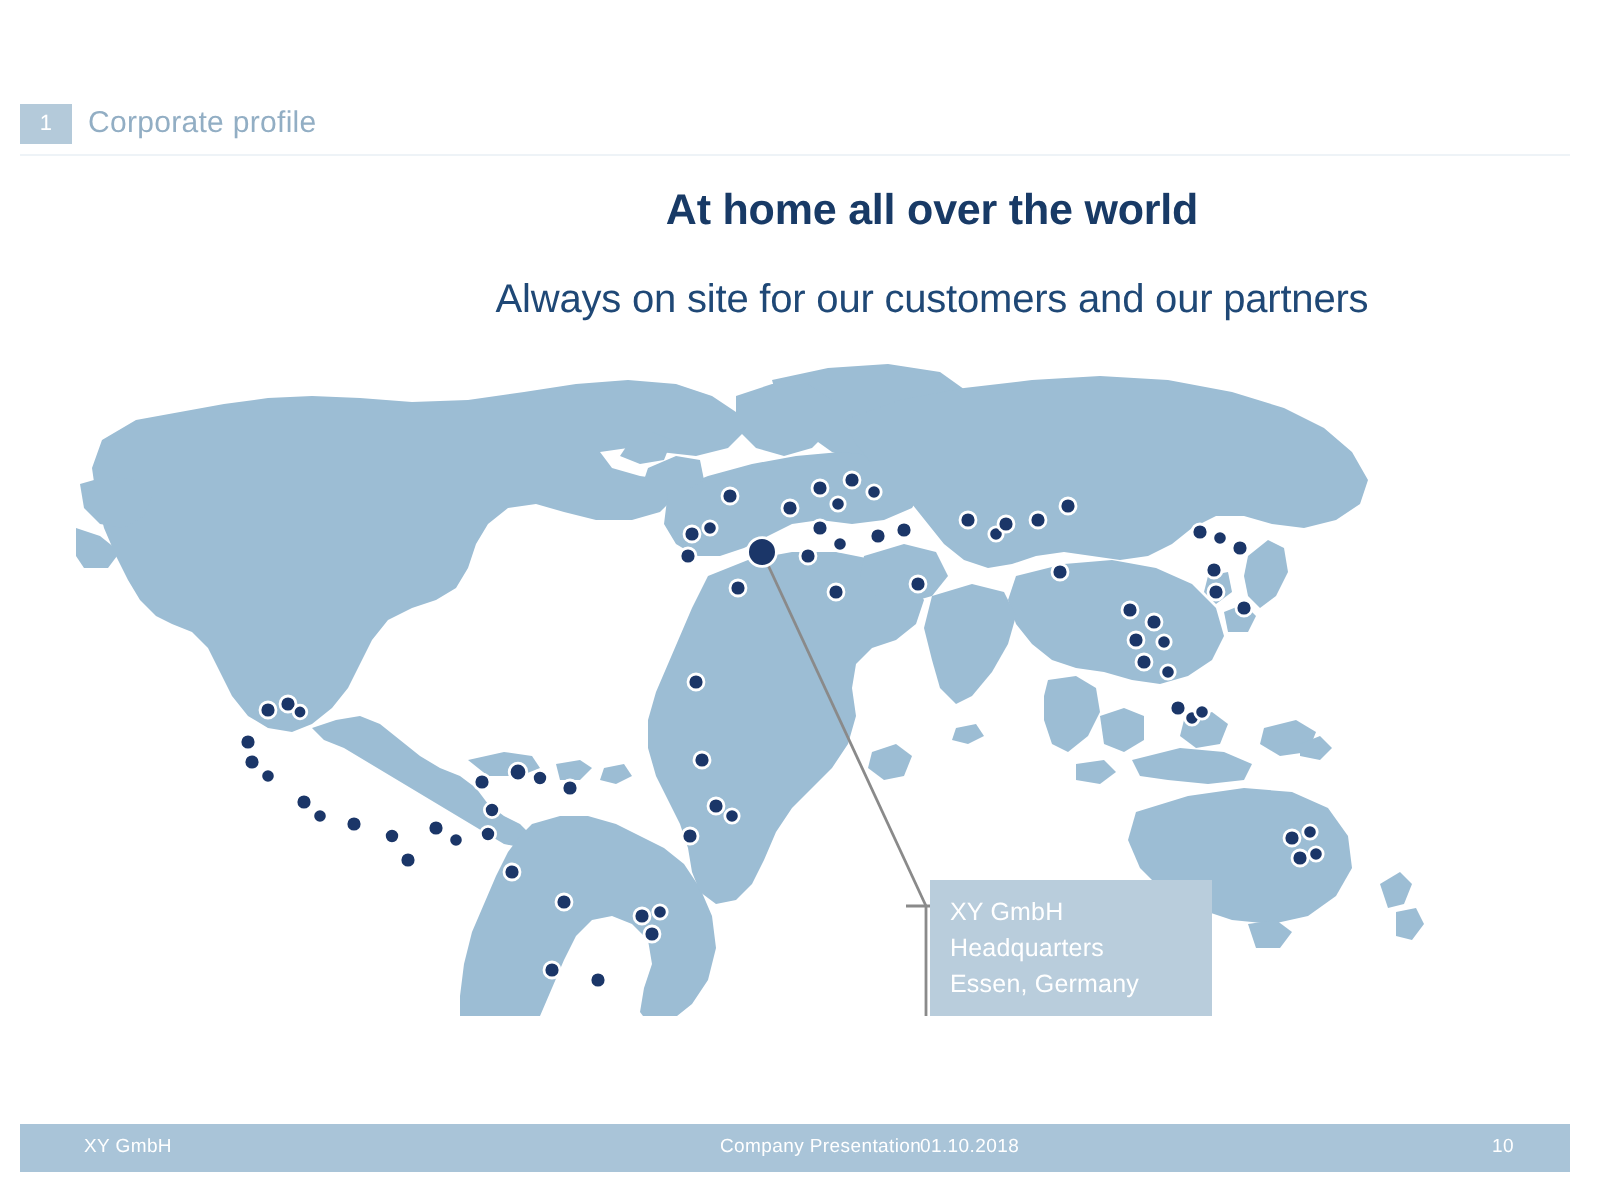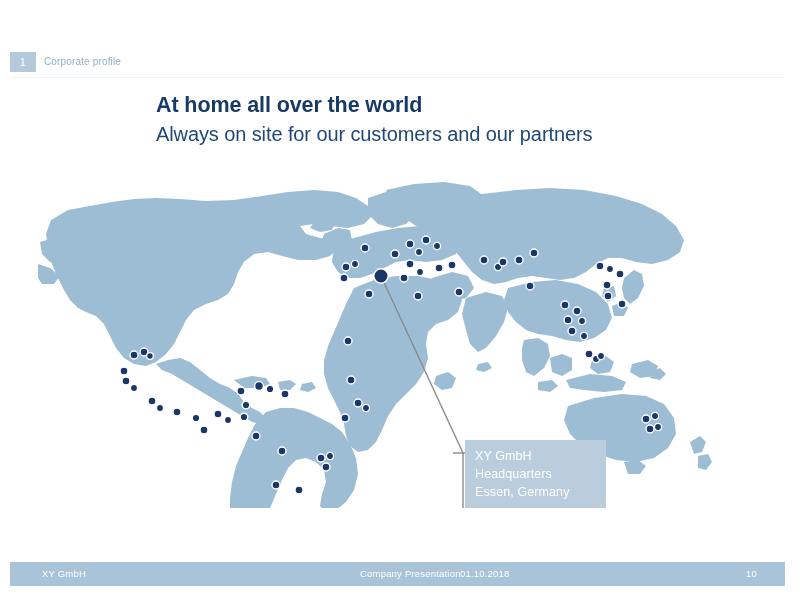--- a/index.html
+++ b/index.html
@@ -43,51 +43,52 @@
     line-height: 20px;
     text-align: center;
     letter-spacing: 0.2px;
   }
   #chapter-label {
     position: absolute;
     left: 44px;
     top: 0px;
     height: 20px;
     line-height: 20px;
-    font-size: 10px;
+    font-size: 15px;
     color: #92aec4;
     letter-spacing: 0.15px;
     white-space: nowrap;
   }
   #header-rule {
     position: absolute;
     left: 10px;
     top: 25px;
     width: 775px;
     height: 1px;
     background: #eef3f7;
   }
 
   
   #title-block {
     position: absolute;
     left: 156px;
     top: 92px;
     width: 620px;
+    text-align: center;
   }
   #title-main {
     font-size: 21.5px;
     font-weight: bold;
     color: #183a66;
     letter-spacing: -0.1px;
     line-height: 27px;
     white-space: nowrap;
   }
   #title-sub {
-    margin-top: 2px;
+    margin-top: 18px;
     font-size: 20px;
     font-weight: normal;
     color: #1f4876;
     letter-spacing: -0.1px;
     line-height: 27px;
     white-space: nowrap;
   }
 
   
   #map-wrap {

